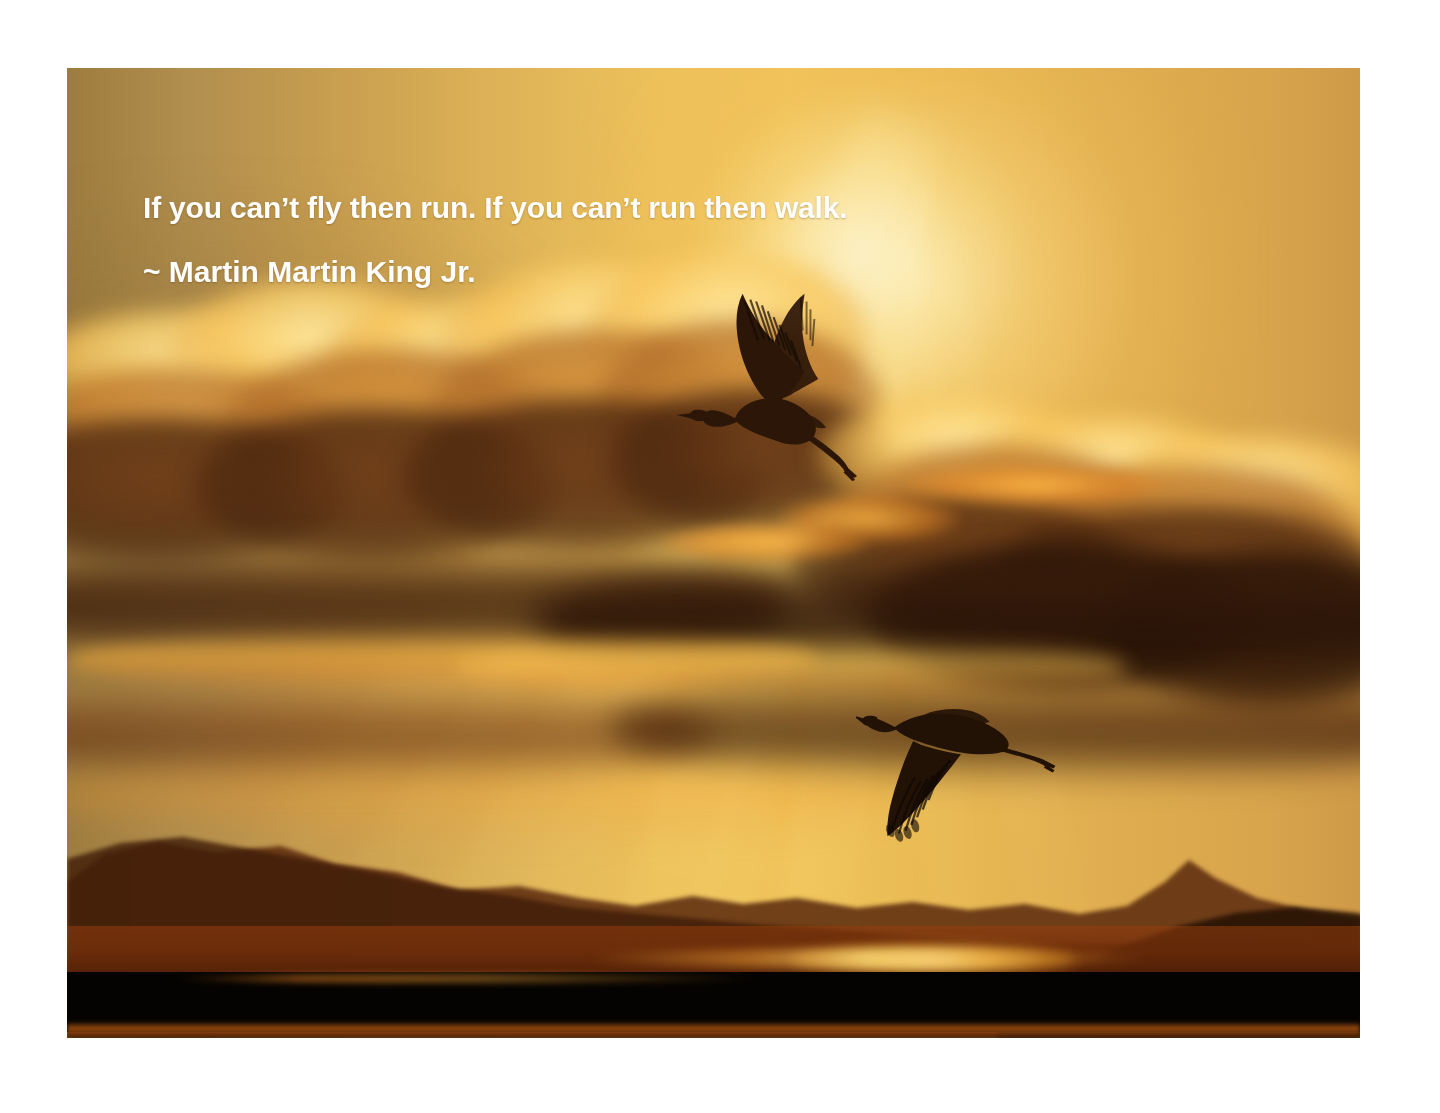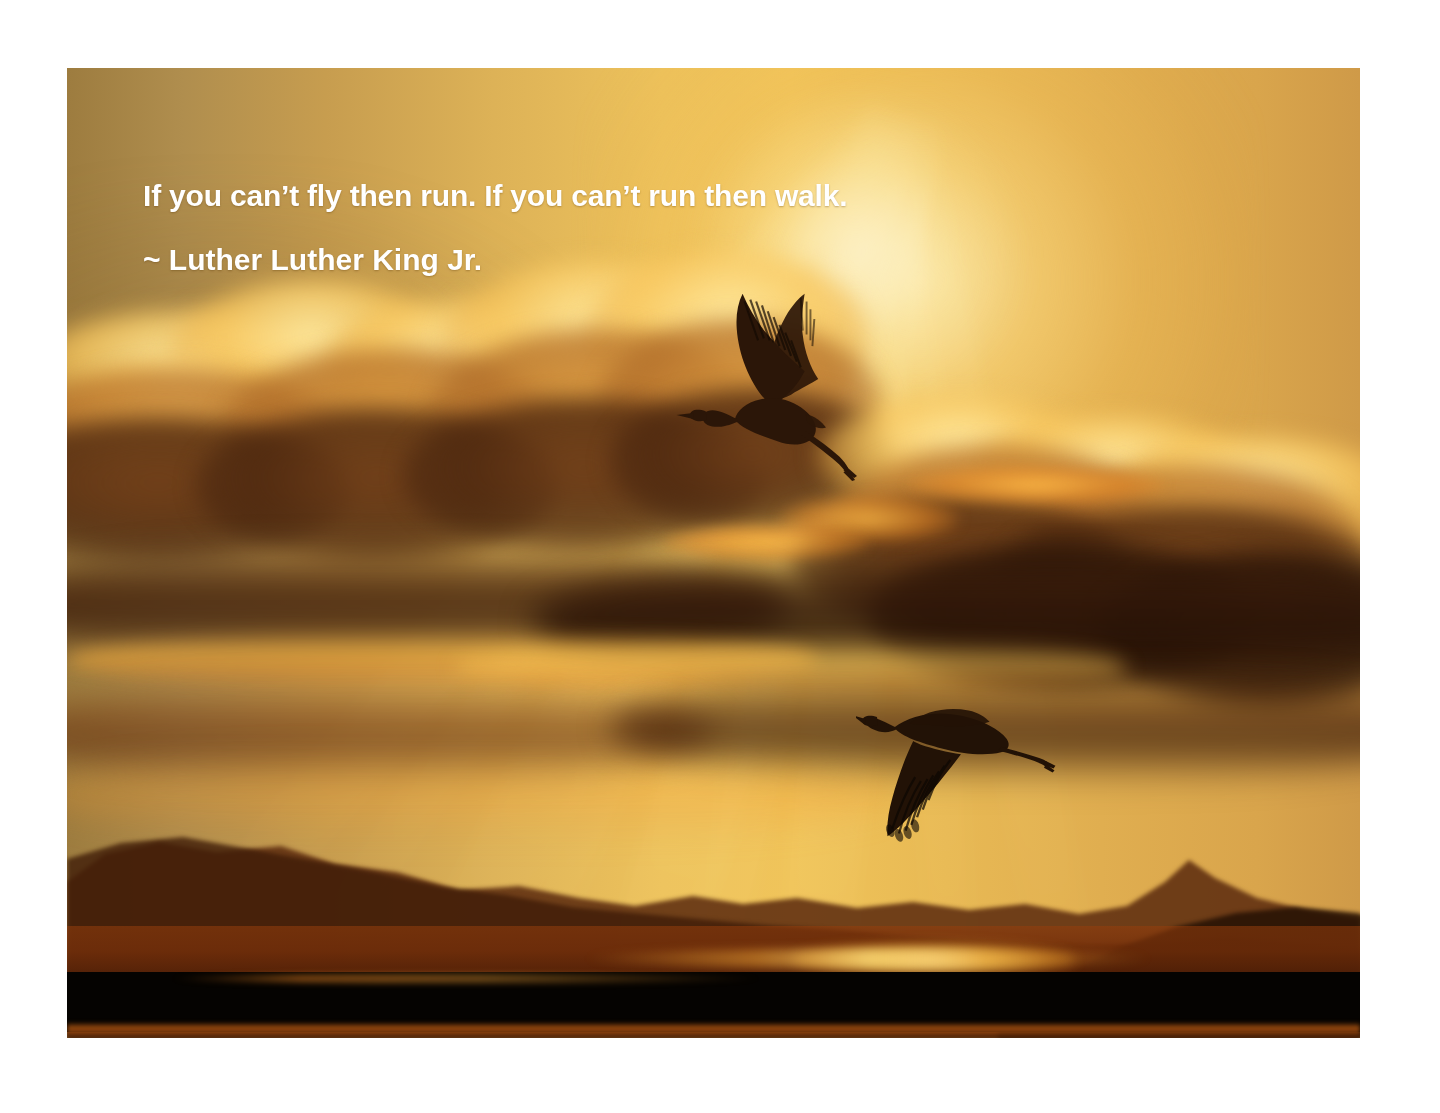--- a/index.html
+++ b/index.html
@@ -174,21 +174,21 @@
   }
 
   
   .bird { position: absolute; }
   .bird svg { display: block; width: 100%; height: 100%; }
 
   
   #quote {
     position: absolute;
     left: 76px;
-    top: 96px;
+    top: 108px;
     width: 1290px;
     z-index: 40;
   }
   .qline {
     color: #ffffff;
     font-family: "Liberation Sans", sans-serif;
     font-weight: bold;
     font-size: 30px;
     line-height: 64px;
     letter-spacing: -0.2px;
@@ -395,18 +395,18 @@
           <path d="M152,64 C166,68 180,72 192,76 C196,77 199,79 201,81
                    L199,85 C196,83 192,81 187,79 C175,75 160,71 149,68 Z"></path>
           <path d="M199,79 L209,84 L207,87 L197,83 Z"></path>
           <path d="M199,82 L208,89 L206,91 L197,86 Z"></path>
         </g>
       </svg>
     </div>
 
     <div id="quote">
       <div class="qline">If you can’t fly then run. If you can’t run then walk.</div>
-      <div class="qline attrib">~ Luther Luther King Jr.</div>
+      <div class="qline attrib">~ Martin Martin King Jr.</div>
     </div>
 
   </div>
 
 </div>
 
 </body></html>

